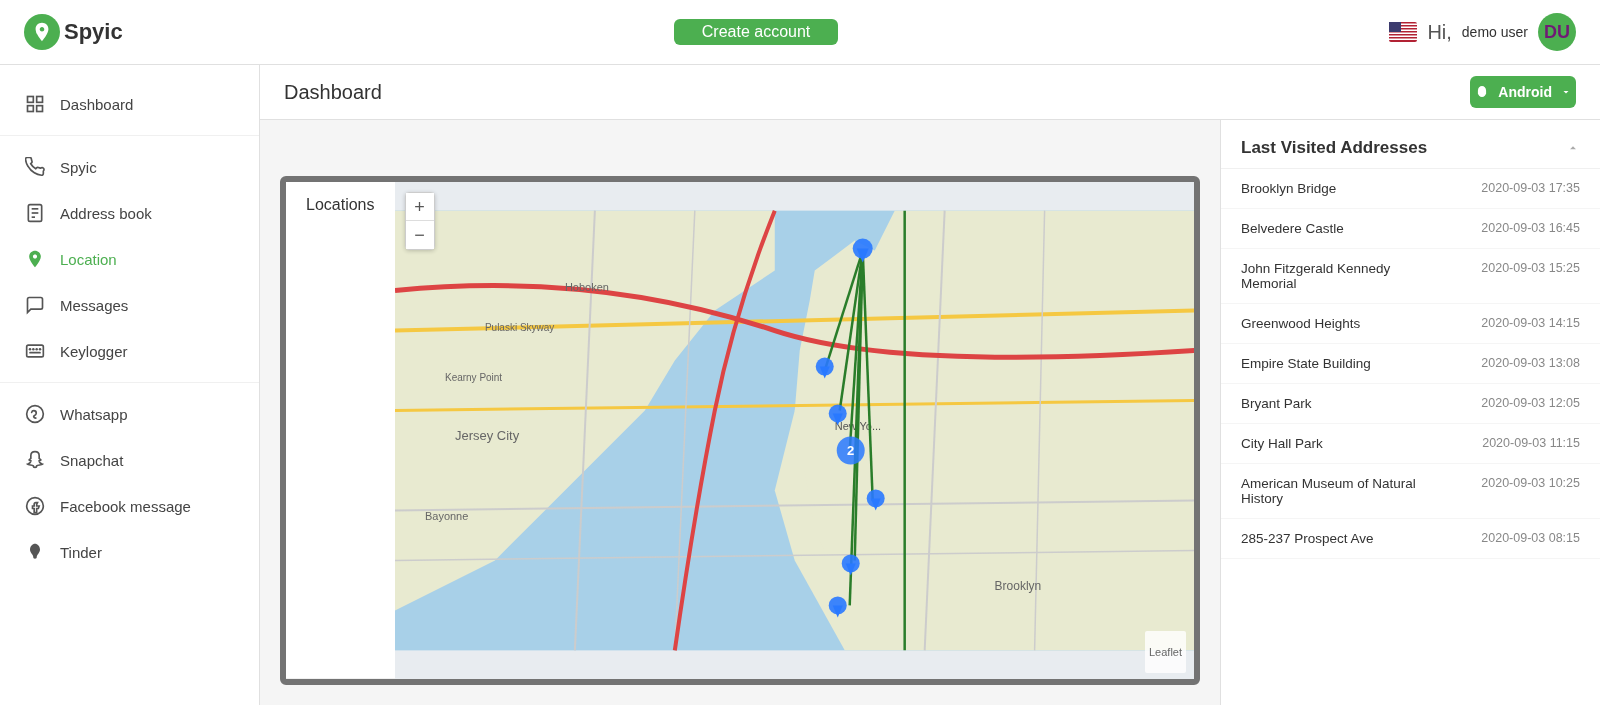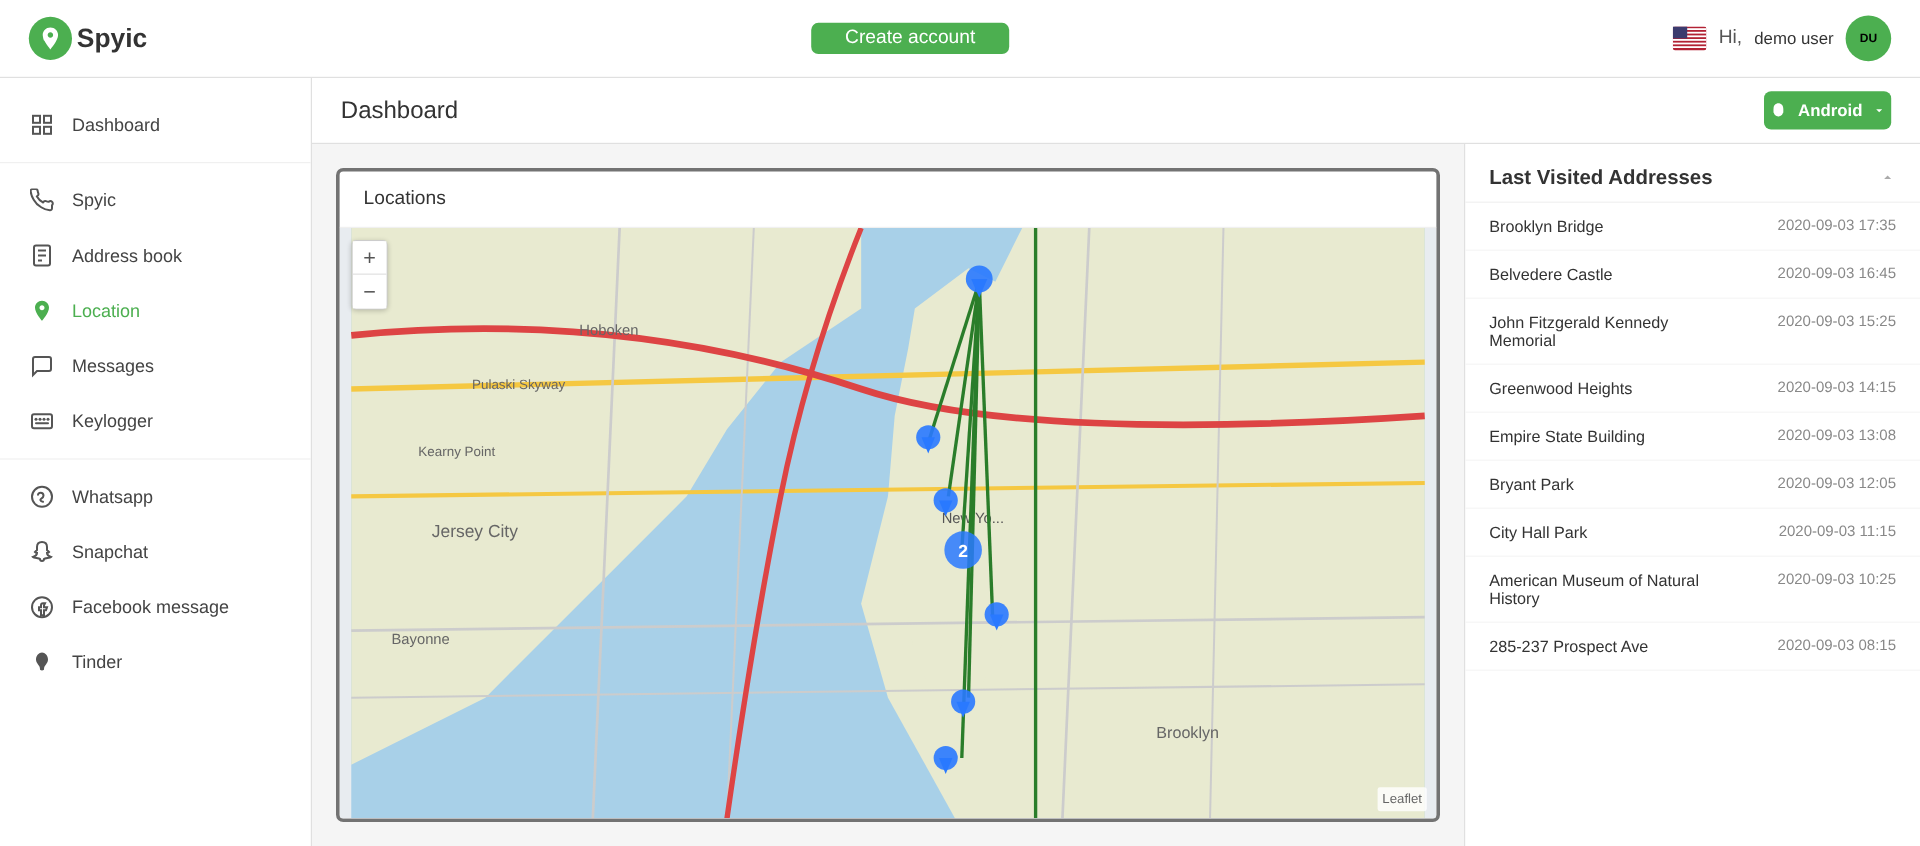--- a/index.html
+++ b/index.html
@@ -16,26 +16,26 @@
       width: 36px; height: 36px; background: #4caf50; border-radius: 50%;
       display: flex; align-items: center; justify-content: center;
     }
     .logo-icon svg { width: 22px; height: 22px; }
     .logo-text { font-size: 22px; font-weight: 600; color: #333; }
     .create-account-btn {
       background: #4caf50; color: #fff; border: none; border-radius: 6px;
       padding: 4px 28px; font-size: 16px; font-weight: 400; cursor: pointer;
     }
     .topnav-user { display: flex; align-items: center; gap: 10px; }
-    .hi-text { font-size: 16px; color: #555; }
+    .hi-text { font-size: 20px; color: #555; }
     .user-name { font-size: 14px; color: #333; font-weight: 500; }
     .user-avatar {
       width: 38px; height: 38px; background: #4caf50; border-radius: 50%;
       display: flex; align-items: center; justify-content: center;
-      color: #000000; font-size: 10px; font-weight: 700;
+      color: #701a75; font-size: 18px; font-weight: 700;
     }
 
     
     .app-body { display: flex; height: calc(705px - 65px); }
 
     
     .sidebar {
       width: 260px; min-width: 260px; background: #fff;
       border-right: 1px solid #e0e0e0; overflow-y: auto;
       display: flex; flex-direction: column; padding: 16px 0;
@@ -66,22 +66,22 @@
       display: flex; align-items: center; gap: 8px;
     }
 
     .content-area { display: flex; flex: 1; overflow: hidden; }
 
     
     .map-section {
       flex: 1; padding: 20px; overflow: hidden; display: flex; flex-direction: column;
     }
     .map-container {
-      background: #fff; border: 3px solid #737373; border-radius: 6px;
-      flex: 1; display: flex; flex-direction: column; overflow: hidden;
+      background: #fff; border: 6px solid #737373; border-radius: 6px;
+      flex: 1; display: flex; overflow: hidden; margin-top: 36px;
     }
     .map-header { padding: 14px 20px; font-size: 16px; font-weight: 500; color: #333; border-bottom: 1px solid #f0f0f0; }
     .map-body { flex: 1; position: relative; overflow: hidden; }
     .map-canvas {
       width: 100%; height: 100%; background: #e8ecf0;
       position: relative; overflow: hidden;
     }
 
     
     .right-panel {
@@ -111,21 +111,21 @@
     .zoom-btn {
       width: 28px; height: 28px; background: #fff; border: none; cursor: pointer;
       font-size: 18px; display: flex; align-items: center; justify-content: center; color: #555;
       line-height: 1;
     }
     .zoom-btn:first-child { border-bottom: 1px solid #ddd; }
 
     
     .leaflet-label {
       position: absolute; bottom: 6px; right: 8px; font-size: 11px; color: #666;
-      background: rgba(255,255,255,0.8); padding: 4px 4px; border-radius: 2px;
+      background: rgba(255,255,255,0.8); padding: 15px 4px; border-radius: 2px;
     }
 
     
     .right-panel-scroll::-webkit-scrollbar { width: 6px; }
     .right-panel-scroll::-webkit-scrollbar-track { background: #f1f1f1; }
     .right-panel-scroll::-webkit-scrollbar-thumb { background: #ccc; border-radius: 3px; }
   </style>
 </head>
 <body>
 

